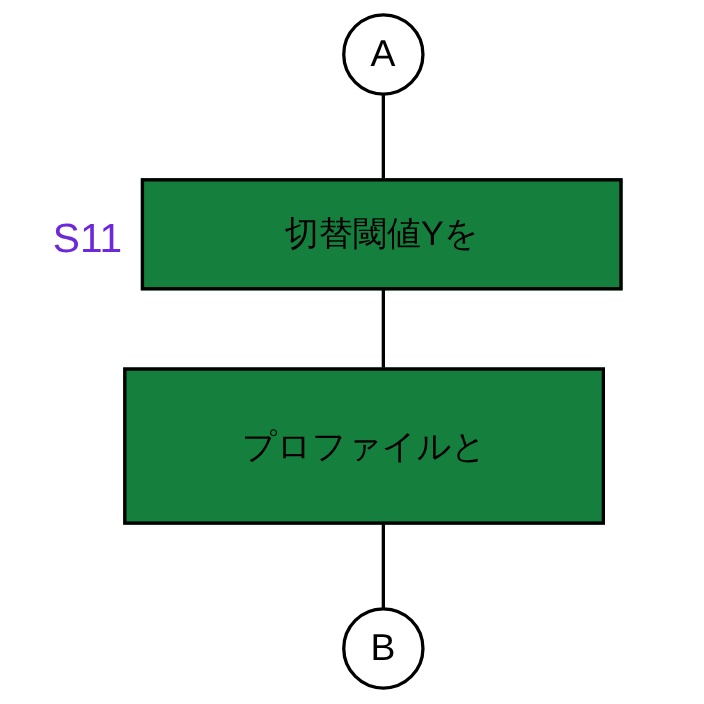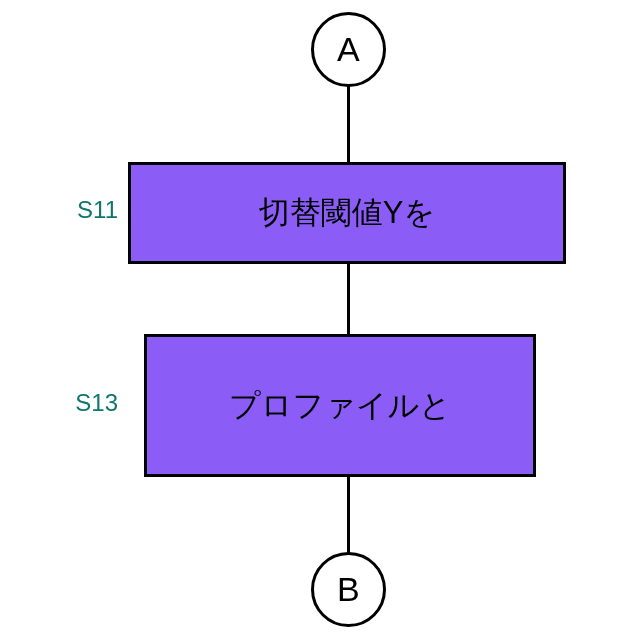--- a/index.html
+++ b/index.html
@@ -37,45 +37,44 @@
   }
 
   #connector-a { left: 311px; top: 12px;  width: 75px; height: 75px; }
   #connector-b { left: 311px; top: 552px; width: 75px; height: 75px; }
 
   
   .process-box {
     position: absolute;
     box-sizing: border-box;
     border: 3px solid #000000;
-    background: #8b5cf6;
+    background: #15803d;
     display: flex;
     flex-direction: column;
     align-items: center;
     justify-content: center;
   }
   #box-s11 { left: 128px; top: 162px; width: 438px; height: 102px; }
-  #box-s13 { left: 144px; top: 334px; width: 392px; height: 143px; }
+  #box-s13 { left: 112px; top: 334px; width: 438px; height: 143px; }
 
   .box-line {
     font-size: 31px;
     line-height: 38px;
     color: #000000;
     white-space: nowrap;
     text-align: center;
     letter-spacing: 0px;
   }
 
   
   .step-label {
     position: absolute;
-    font-size: 24px;
+    font-size: 37px;
     line-height: 1;
-    color: #0f766e;
-    text-align: right;
+    color: #6d28d9;
     white-space: nowrap;
   }
   #label-s11 { left: 48px; top: 198px; width: 70px; }
   #label-s13 { left: 48px; top: 391px; width: 70px; }
 
   
   .flow-line {
     position: absolute;
     width: 3px;
     background: #000000;
@@ -97,21 +96,20 @@
   <div class="flow-line" id="line-a-s11"></div>
 
   <div class="step-label" id="label-s11">S11</div>
 
   <div class="process-box" id="box-s11">
     <div class="box-line">切替閾値Yを</div>
   </div>
 
   <div class="flow-line" id="line-s11-s13"></div>
 
-  <div class="step-label" id="label-s13">S13</div>
 
   <div class="process-box" id="box-s13">
     <div class="box-line">プロファイルと</div>
   </div>
 
   <div class="flow-line" id="line-s13-b"></div>
 
   <div class="connector" id="connector-b">
     <span class="connector-label">B</span>
   </div>

